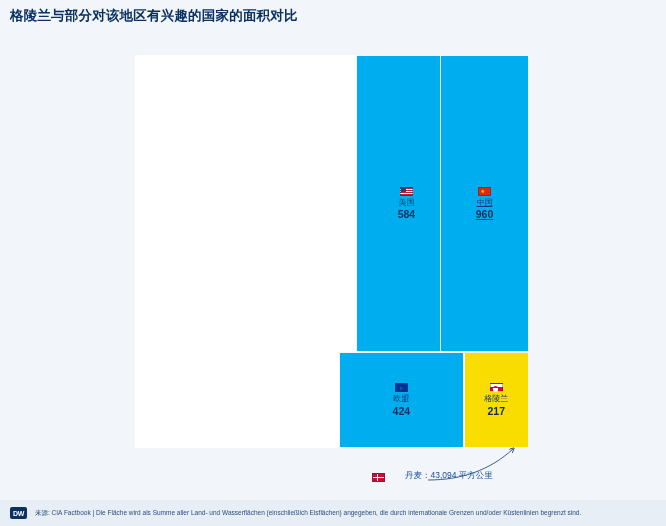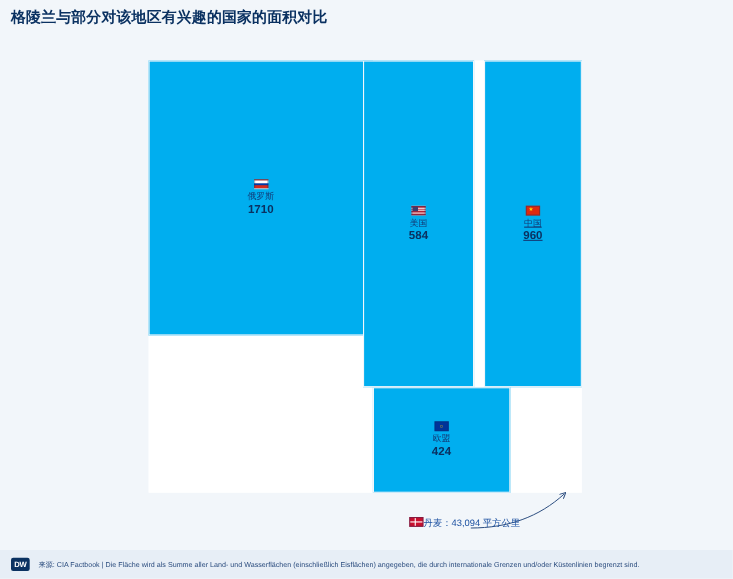--- a/index.html
+++ b/index.html
@@ -43,21 +43,21 @@
   .flag{
     width:13px;height:9px;display:block;margin-bottom:2px;
     border:0.5px solid rgba(10,49,97,.35);box-sizing:border-box;
   }
   .cell-label{font-size:8px;color:#123A76;white-space:nowrap;}
   .cell-value{font-size:10.5px;font-weight:bold;color:#0A3161;margin-top:1px;}
 
   
   .annotation{
     position:absolute;left:372px;top:470px;
-    display:flex;align-items:flex-start;gap:0;
+    display:flex;align-items:flex-end;gap:20px;
     font-size:8.5px;color:#1A4FA0;white-space:nowrap;
   }
   .annotation .flag{margin-bottom:0;}
   .arrow-svg{position:absolute;left:350px;top:440px;}
 
   
   .footer{
     position:absolute;left:0;bottom:0;width:666px;height:26px;
     background:#E7EEF6;
     display:flex;align-items:center;
@@ -74,28 +74,21 @@
   }
 </style>
 </head>
 <body>
 
 <div class="header">
   <h1 class="title">格陵兰与部分对该地区有兴趣的国家的面积对比</h1>
 </div>
 
 <div class="treemap" id="treemap">
-    <div class="cell blue" style="left: 0px; top: 0px; width: 204.092px; height: 249.948px;">
-      <div class="cell-inner">
-        <span class="flag" style="background: linear-gradient(rgb(255, 255, 255) 0px, rgb(255, 255, 255) 33.3%, rgb(0, 57, 166) 33.3%, rgb(0, 57, 166) 66.6%, rgb(213, 43, 30) 66.6%, rgb(213, 43, 30) 100%);"></span>
-        <div class="cell-label">俄罗斯</div>
-        <div class="cell-value">1710</div>
-      </div>
-    </div>
-    <div class="cell blue" style="left: 195px; top: 0px; width: 100.864px; height: 297.108px;">
+    <div class="cell blue" style="left: 221px; top: 0px; width: 100.864px; height: 297.108px;">
       <div class="cell-inner">
         <span class="flag" style="background: linear-gradient(rgb(178, 34, 52) 0px, rgb(178, 34, 52) 14%, rgb(255, 255, 255) 14%, rgb(255, 255, 255) 28%, rgb(178, 34, 52) 28%, rgb(178, 34, 52) 42%, rgb(255, 255, 255) 42%, rgb(255, 255, 255) 56%, rgb(178, 34, 52) 56%, rgb(178, 34, 52) 70%, rgb(255, 255, 255) 70%, rgb(255, 255, 255) 84%, rgb(178, 34, 52) 84%, rgb(178, 34, 52) 100%); position: relative;">
           <span style="position: absolute; left: 0px; top: 0px; width: 45%; height: 54%; background: rgb(60, 59, 110);"></span>
         </span>
         <div class="cell-label">美国</div>
         <div class="cell-value">584</div>
       </div>
     </div>
     <div class="cell blue" style="left: 304.956px; top: 0px; width: 89.044px; height: 297.108px; text-decoration: underline;">
       <div class="cell-inner">
@@ -106,20 +99,30 @@
         <div class="cell-value">960</div>
       </div>
     </div>
     <div class="cell blue" style="left: 204.092px; top: 297.108px; width: 124.504px; height: 95.892px;">
       <div class="cell-inner">
         <span class="flag" style="background: rgb(0, 51, 153); position: relative;">
           <span style="position: absolute; left: 0px; right: 0px; top: 0.5px; text-align: center; color: rgb(255, 204, 0); font-size: 5px; line-height: 6px;">○</span>
         </span>
         <div class="cell-label">欧盟</div>
         <div class="cell-value">424</div>
+      </div>
+    </div>
+    <div class="cell yellow" style="left: 328.596px; top: 297.108px; width: 65.404px; height: 95.892px;">
+      <div class="cell-inner">
+        <span class="flag" style="background: linear-gradient(rgb(255, 255, 255) 0px, rgb(255, 255, 255) 50%, rgb(208, 12, 51) 50%, rgb(208, 12, 51) 100%); position: relative;">
+          <span style="position: absolute; left: 2px; top: 2px; width: 5px; height: 5px; border-radius: 50%; background: rgb(208, 12, 51);"></span>
+          <span style="position: absolute; left: 2px; top: 4px; width: 5px; height: 3.5px; border-radius: 0px 0px 5px 5px; background: rgb(255, 255, 255);"></span>
+        </span>
+        <div class="cell-label">格陵兰</div>
+        <div class="cell-value">217</div>
       </div>
     </div>
   </div>
 
 <svg class="arrow-svg" width="180" height="50">
   <defs>
     <marker id="arrowhead" markerWidth="6" markerHeight="6" refX="4" refY="3" orient="auto">
       <path d="M0,0 L6,3 L0,6" fill="none" stroke="#2B4C7E" stroke-width="1"></path>
     </marker>
   </defs>

